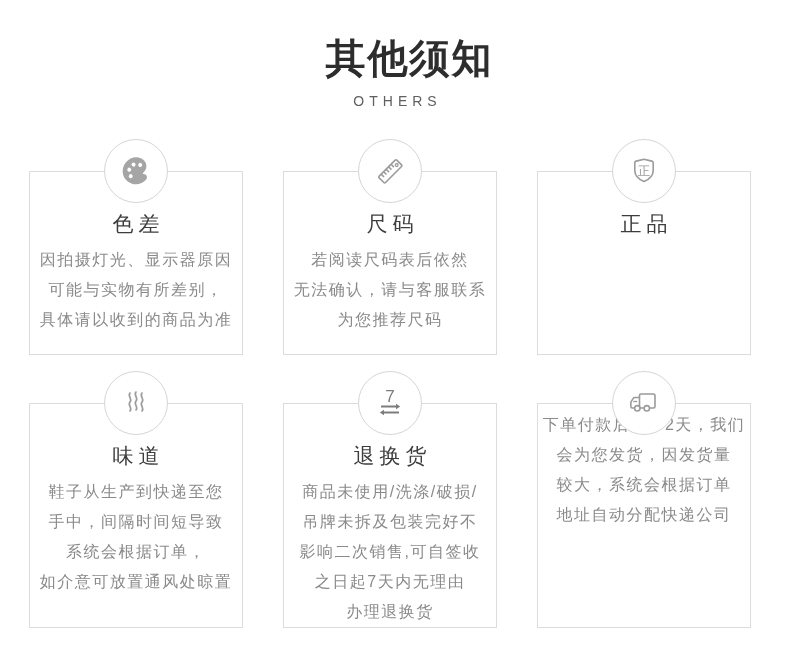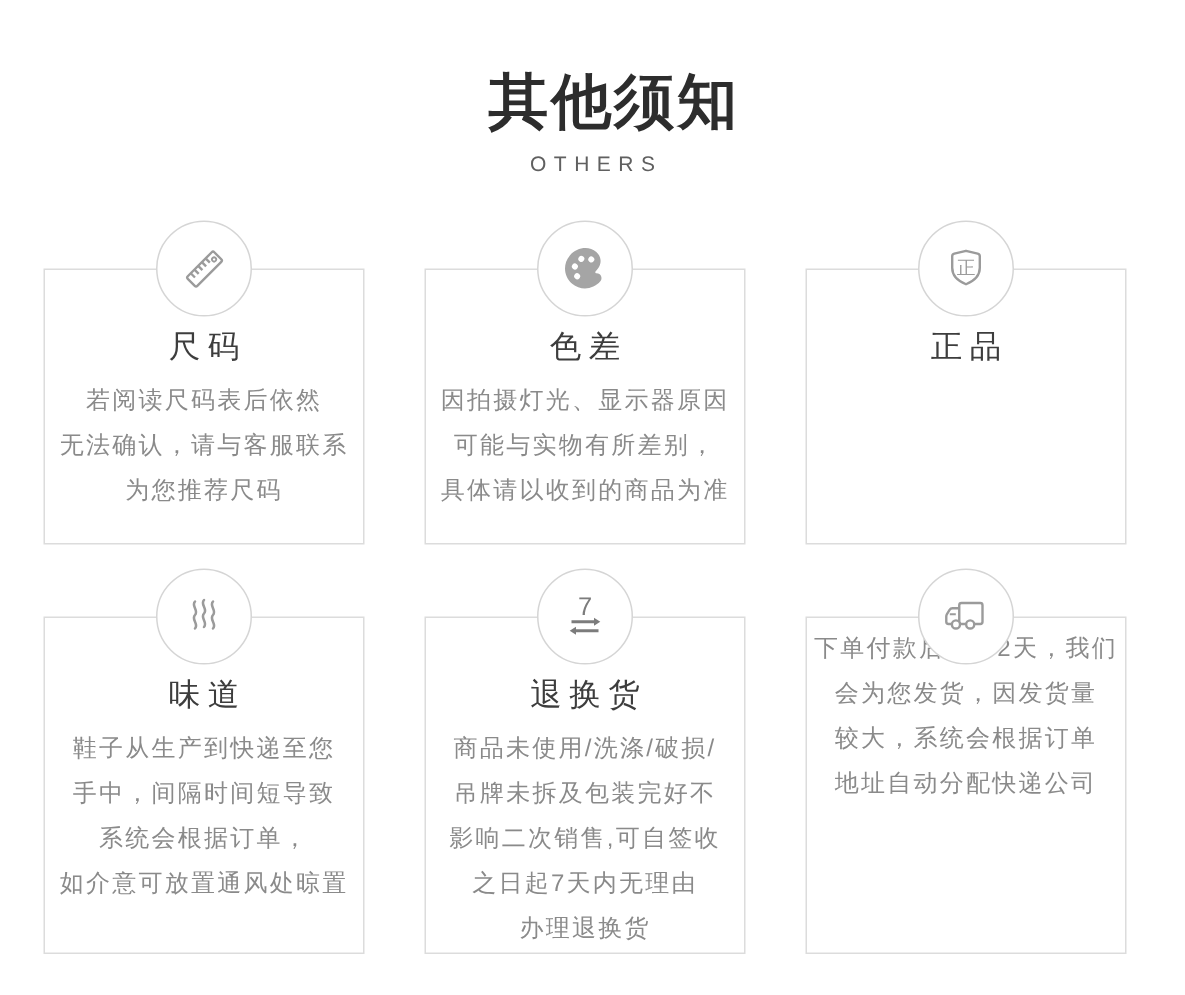--- a/index.html
+++ b/index.html
@@ -1,20 +1,20 @@
 <!DOCTYPE html>
 <html><head>
 <meta charset="utf-8">
 <style>
   html,body{margin:0;padding:0;}
   body{font-family:"Liberation Sans","DejaVu Sans",sans-serif;background:#fff;}
   .page{position:relative;width:790px;height:663px;background:#ffffff;overflow:hidden;}
   .header{text-align:center;padding-top:34px;}
-  .main-title{font-size:40px;line-height:48px;font-weight:600;color:#2d2d2d;letter-spacing:2px;margin:10px;padding-left:29px;}
-  .sub-title{font-size:14px;line-height:14px;color:#606060;letter-spacing:5px;padding-left:5px;}
+  .main-title{font-size:40px;line-height:48px;font-weight:600;color:#2d2d2d;letter-spacing:2px;margin:0;padding-left:29px;}
+  .sub-title{font-size:14px;line-height:14px;color:#606060;letter-spacing:5px;padding-left:5px;margin-top:12px;}
   .grid{
     width:722px;margin:30px 0 0 29px;
     display:grid;grid-template-columns:repeat(3,214px);
     column-gap:40px;row-gap:15px;
   }
   .card{
     position:relative;box-sizing:border-box;
     margin-top:33px;border:1px solid #dcdcdc;background:#fff;
     padding:0 2px;
   }
@@ -44,54 +44,54 @@
 
   <div class="header">
     <h1 class="main-title">其他须知</h1>
     <div class="sub-title">OTHERS</div>
   </div>
 
   <div class="grid">
 
     <section class="card row1">
       <div class="icon-circle">
+        <svg width="32" height="32" viewBox="0 0 24 24">
+          <g transform="rotate(-50 12 12)">
+            <path fill="#a5a5a5" d="M12 2C6.49 2 2 6.49 2 12s4.49 10 10 10c1.38 0 2.5-1.12 2.5-2.5 0-.61-.23-1.2-.64-1.67-.08-.1-.13-.21-.13-.33 0-.28.22-.5.5-.5H16c3.31 0 6-2.69 6-6 0-4.96-4.49-9-10-9z"></path>
+            <circle cx="6.5" cy="11.5" r="1.5" fill="#ffffff"></circle>
+            <circle cx="9.5" cy="7.5" r="1.5" fill="#ffffff"></circle>
+            <circle cx="14.5" cy="7.5" r="1.5" fill="#ffffff"></circle>
+            <circle cx="17.5" cy="11.5" r="1.5" fill="#ffffff"></circle>
+          </g>
+        </svg>
+      </div>
+      <h3 class="card-title">色差</h3>
+      <p class="card-text">因拍摄灯光、显示器原因
+可能与实物有所差别，
+具体请以收到的商品为准</p>
+    </section>
+
+    <section class="card row1">
+      <div class="icon-circle">
         <svg width="36" height="36" viewBox="0 0 36 36" fill="none" stroke="#9b9b9b" stroke-width="1.6">
           <g transform="rotate(-45 18 18)">
             <rect x="5.5" y="14" width="25" height="9" rx="1.2"></rect>
             <line x1="9.5" y1="14" x2="9.5" y2="18"></line>
             <line x1="13" y1="14" x2="13" y2="18"></line>
             <line x1="16.5" y1="14" x2="16.5" y2="18"></line>
             <line x1="20" y1="14" x2="20" y2="18"></line>
             <line x1="23.5" y1="14" x2="23.5" y2="18"></line>
             <circle cx="27" cy="18.5" r="1.4" stroke-width="1.2"></circle>
           </g>
         </svg>
       </div>
       <h3 class="card-title">尺码</h3>
       <p class="card-text">若阅读尺码表后依然
 无法确认，请与客服联系
 为您推荐尺码</p>
-    </section>
-
-    <section class="card row1">
-      <div class="icon-circle">
-        <svg width="32" height="32" viewBox="0 0 24 24">
-          <g transform="rotate(-50 12 12)">
-            <path fill="#a5a5a5" d="M12 2C6.49 2 2 6.49 2 12s4.49 10 10 10c1.38 0 2.5-1.12 2.5-2.5 0-.61-.23-1.2-.64-1.67-.08-.1-.13-.21-.13-.33 0-.28.22-.5.5-.5H16c3.31 0 6-2.69 6-6 0-4.96-4.49-9-10-9z"></path>
-            <circle cx="6.5" cy="11.5" r="1.5" fill="#ffffff"></circle>
-            <circle cx="9.5" cy="7.5" r="1.5" fill="#ffffff"></circle>
-            <circle cx="14.5" cy="7.5" r="1.5" fill="#ffffff"></circle>
-            <circle cx="17.5" cy="11.5" r="1.5" fill="#ffffff"></circle>
-          </g>
-        </svg>
-      </div>
-      <h3 class="card-title">色差</h3>
-      <p class="card-text">因拍摄灯光、显示器原因
-可能与实物有所差别，
-具体请以收到的商品为准</p>
     </section>
 
     <section class="card row1">
       <div class="icon-circle">
         <svg width="36" height="36" viewBox="0 0 36 36">
           <path d="M18,28.5 C13,26.5 8.8,23.4 8.8,17.5 V9.8 C8.8,9 9.4,8.3 10.2,8.1 L18,6.2 L25.8,8.1 C26.6,8.3 27.2,9 27.2,9.8 V17.5 C27.2,23.4 23,26.5 18,28.5 Z" fill="none" stroke="#9b9b9b" stroke-width="1.6" stroke-linejoin="round"></path>
           <text x="18" y="21.5" text-anchor="middle" font-size="12.5" fill="#9b9b9b" font-family="'Liberation Sans','DejaVu Sans',sans-serif">正</text>
         </svg>
       </div>
       <h3 class="card-title">正品</h3>

